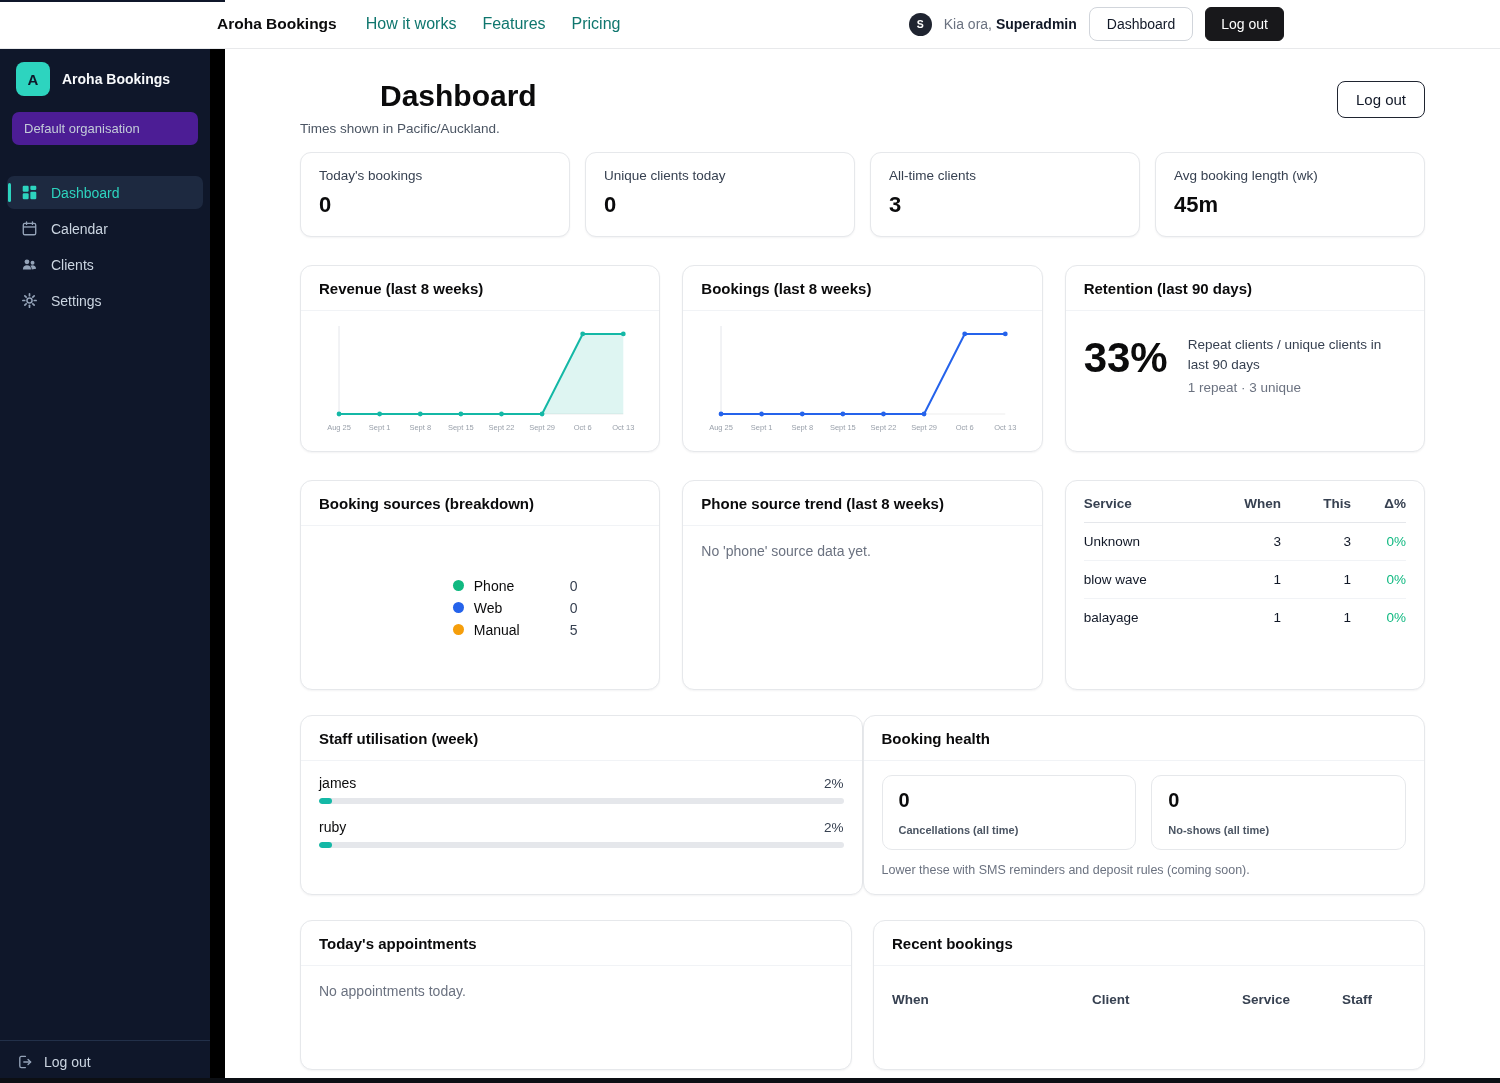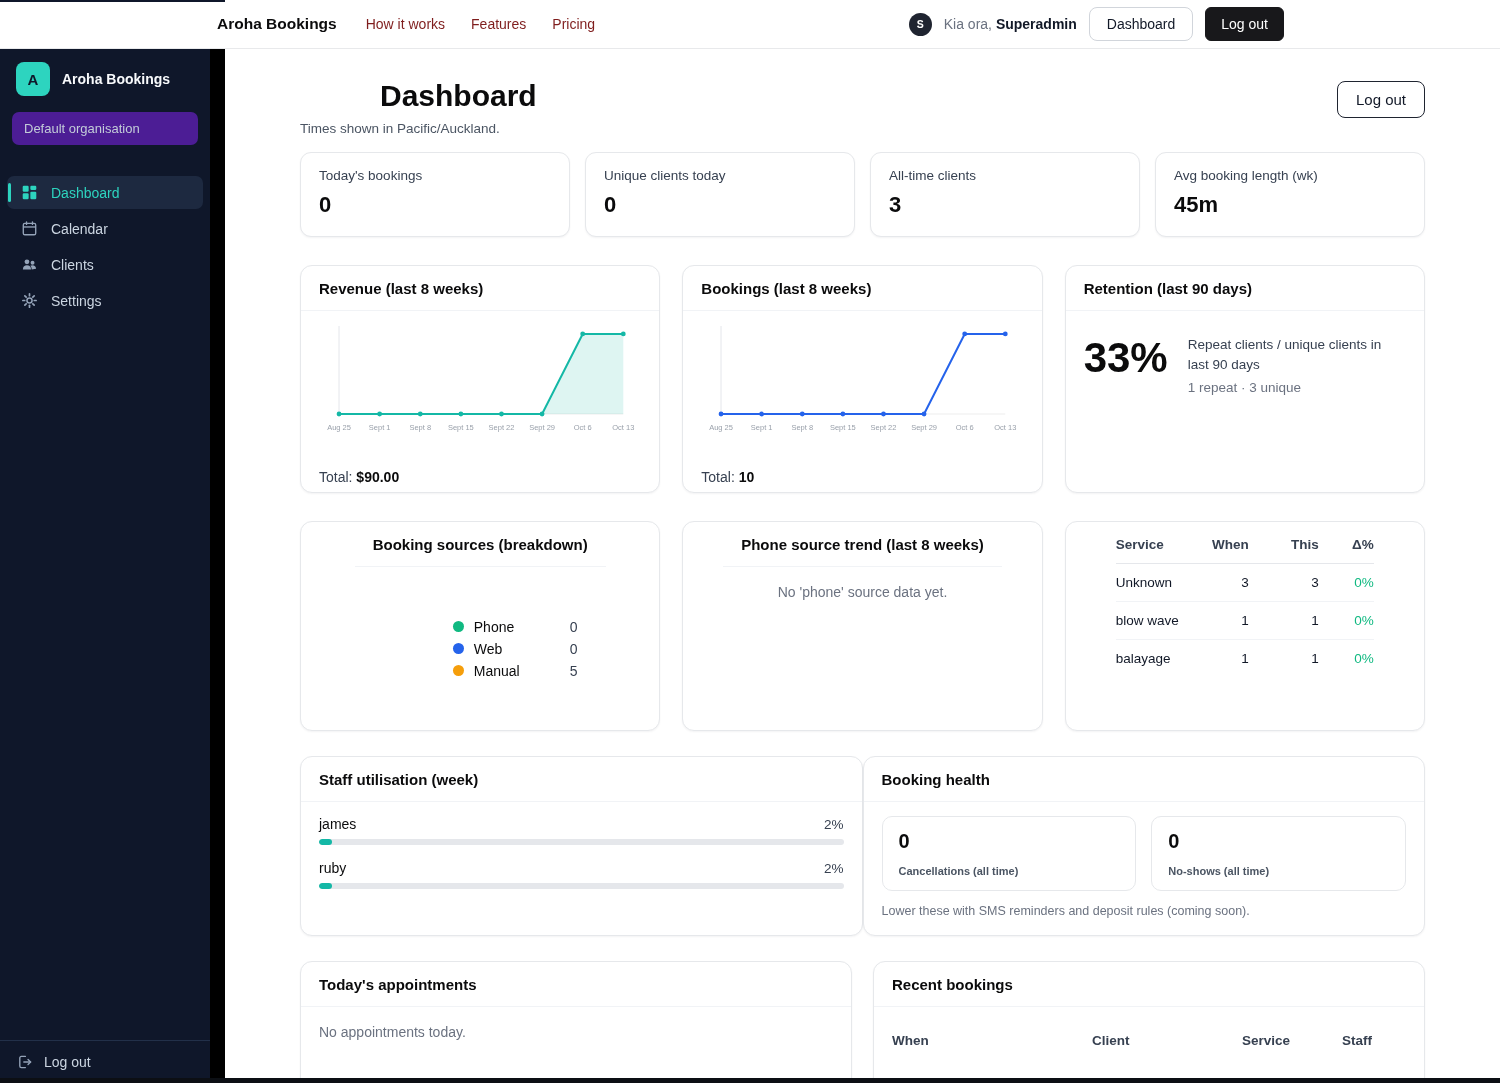--- a/index.html
+++ b/index.html
@@ -9,21 +9,21 @@
     background:#ffffff; font-family:"Liberation Sans", sans-serif; color:#111827;
   }
 
   
   .topbar {
     position:absolute; top:0; left:0; right:0; height:49px; background:#fff;
     border-bottom:1px solid #e8e9eb; display:flex; align-items:center; z-index:6;
   }
   .topbar .brand { margin-left:217px; font-size:15.5px; font-weight:700; color:#0b0b0c; cursor:pointer; }
   .topbar .links { display:flex; gap:26px; margin-left:29px; }
-  .topbar .links span { font-size:14px; color:#7f1d1d; cursor:pointer; }
+  .topbar .links span { font-size:16px; color:#0f766e; cursor:pointer; }
   .topbar .right { margin-left:auto; margin-right:216px; display:flex; align-items:center; gap:12px; }
   .avatar {
     width:23px; height:23px; border-radius:50%; background:#1f2430; color:#fff;
     font-size:10.5px; font-weight:600; display:flex; align-items:center; justify-content:center;
   }
   .greeting { font-size:14px; color:#6b7280; }
   .greeting b { color:#111827; font-weight:700; }
   .btn-outline {
     background:#fff; border:1px solid #d1d5db; border-radius:8px; padding:8px 17px;
     font-size:14px; color:#111827; font-family:inherit; cursor:pointer;
@@ -94,34 +94,34 @@
   .card {
     border:1px solid #e6e8eb; border-radius:12px; background:#fff;
     box-shadow:0 1px 2px rgba(16,24,40,.05); display:flex; flex-direction:column; overflow:hidden;
   }
   .card-head {
     padding:14px 18px 13px 18px; font-size:15px; font-weight:700; color:#0b0b0c;
     border-bottom:1px solid #f1f3f6; flex:none;
   }
   .card-body { flex:1; }
 
-  .charts-row { display:flex; gap:22px; margin-top:28px; height:228px; }
+  .charts-row { display:flex; gap:22px; margin-top:28px; height:187px; }
   .charts-row .card { flex:1; }
   .chart-body { padding:6px 14px 14px 14px; display:flex; flex-direction:column; }
   .chart-svg { width:100%; height:152px; flex:none; }
   .chart-total { margin-top:auto; padding:0 4px; font-size:14px; color:#374151; }
   .chart-total b { color:#0b0b0c; font-weight:700; }
 
   .retention-body { padding:24px 18px; display:flex; gap:20px; }
   .retention-value { font-size:42px; font-weight:800; color:#0b0b0c; line-height:1.1; }
   .retention-desc { font-size:13.5px; color:#374151; line-height:1.45; max-width:215px; }
   .retention-detail { font-size:13.5px; color:#6b7280; margin-top:6px; }
 
   .row2 { display:flex; gap:22px; margin-top:28px; height:210px; }
-  .row2 .card { flex:1;align-items:center; }
+  .row2 .card { flex:1; }
   .sources-body { display:flex; align-items:center; justify-content:center; }
   .legend { margin-left:70px; }
   .legend-row { display:flex; align-items:center; margin:6px 0; font-size:14px; }
   .legend-dot { width:11px; height:11px; border-radius:50%; margin-right:10px; flex:none; }
   .legend-label { width:72px; color:#0b0b0c; }
   .legend-value { color:#374151; margin-left:24px; }
   .empty-msg { padding:17px 18px; font-size:14px; color:#6b7280; }
 
   .services-body { padding:4px 18px 8px 18px; }
   .svc-grid { display:grid; grid-template-columns:1fr 70px 70px 55px; align-items:center; padding:11px 0; }

